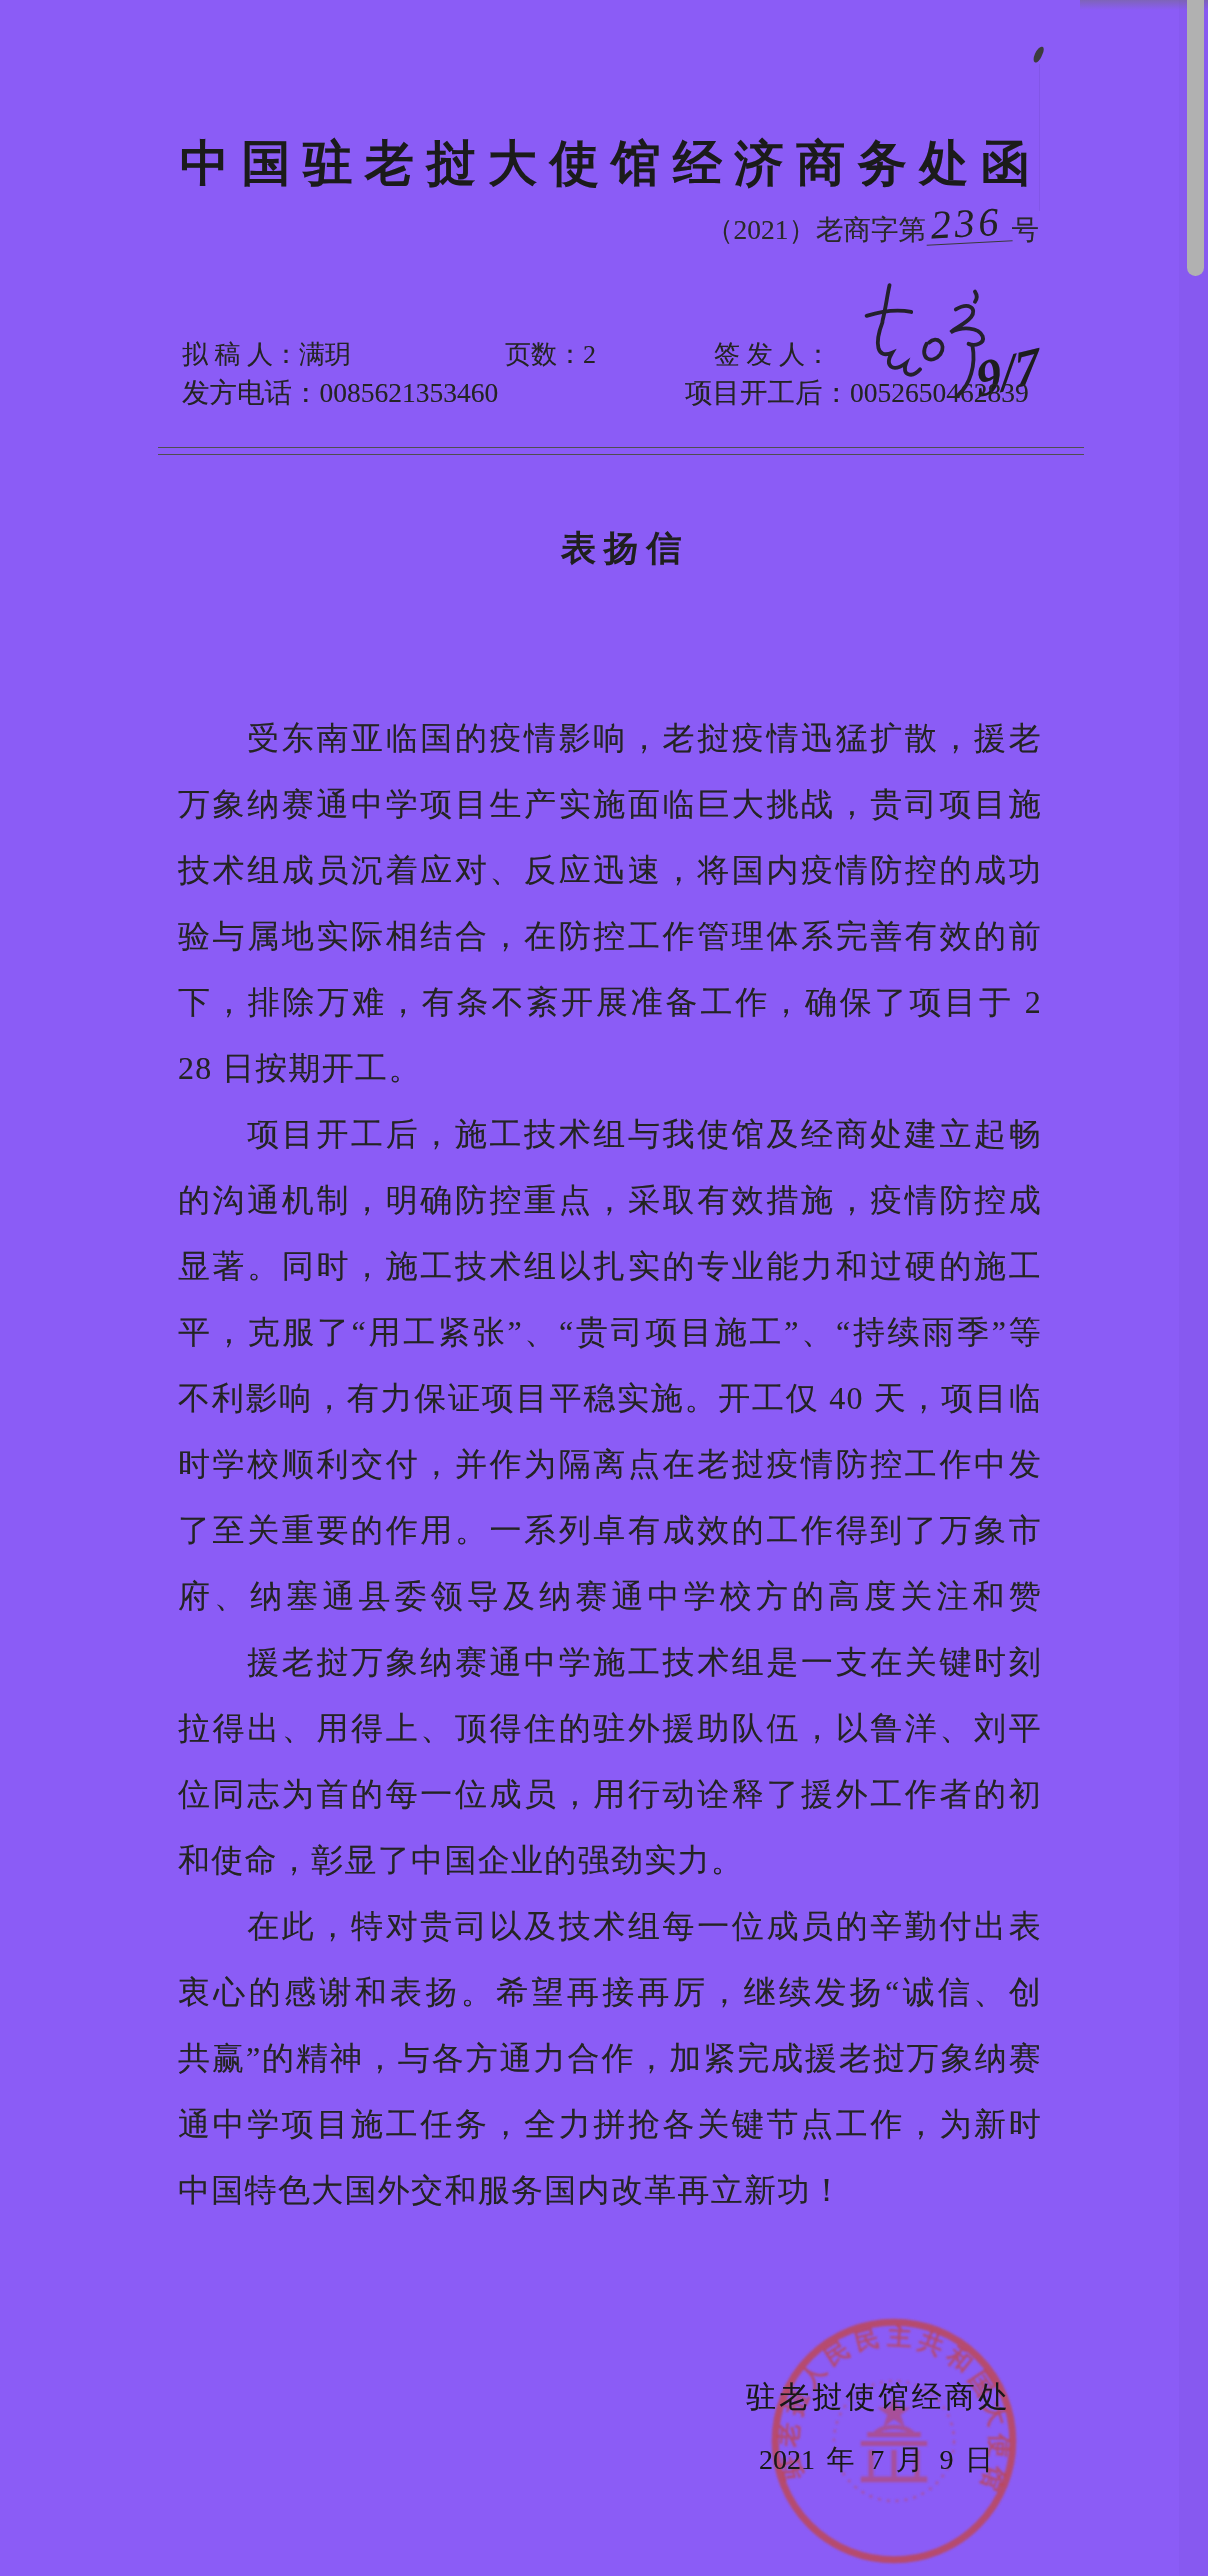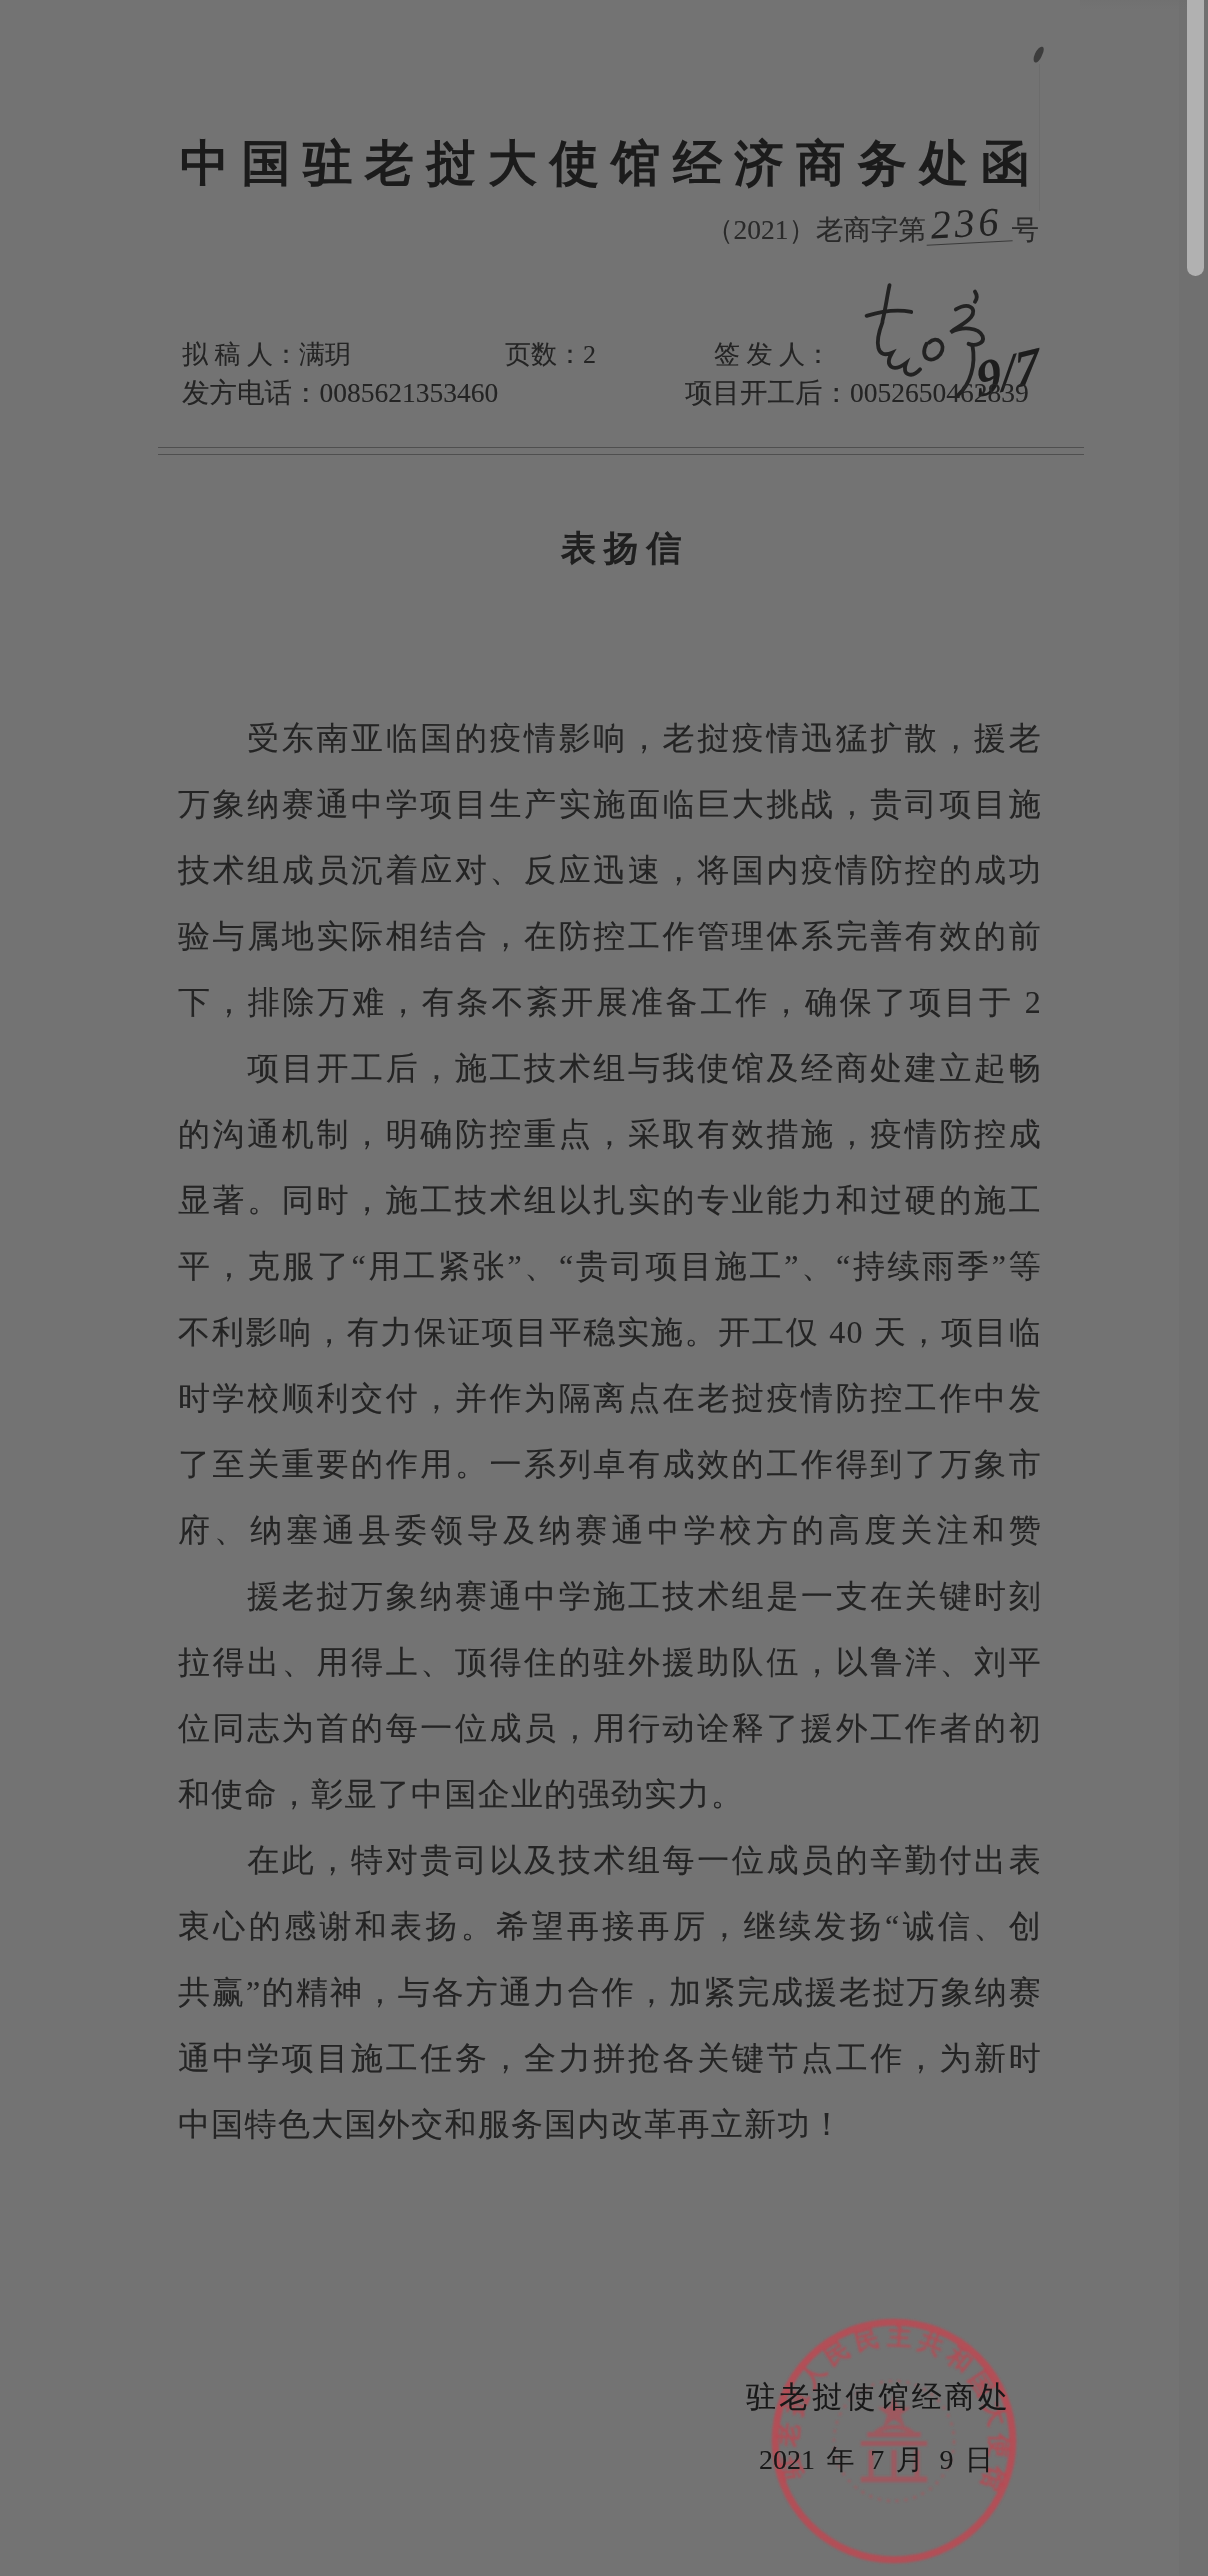--- a/index.html
+++ b/index.html
@@ -1,19 +1,19 @@
 <!DOCTYPE html>
 <html style="font-size:10.2px"><head>
 <meta charset="utf-8">
 <style>
   html,body{margin:0;padding:0;background:#e9e8e6;}
   .page{
     position:relative;
     width:1208px;height:2576px;
-    background:#737373;
+    background:#8b5cf6;
     overflow:hidden;
     font-family:"Liberation Serif", serif;
     color:#242424;
   }
   .abs{position:absolute;}
   .scan-text{text-shadow:0 0 0.6px rgba(50,50,50,.35);}
 
   
   .org-title{
     left:180px;top:132px;width:850px;height:64px;
@@ -155,20 +155,21 @@
 
   <div class="abs header-rule"></div>
 
   <div class="abs letter-title scan-text">表扬信</div>
   <div class="abs letter-body">
       <div class="bline fill">　　受东南亚临国的疫情影响，老挝疫情迅猛扩散，援老挝</div>
       <div class="bline fill">万象纳赛通中学项目生产实施面临巨大挑战，贵司项目施工</div>
       <div class="bline fill">技术组成员沉着应对、反应迅速，将国内疫情防控的成功经</div>
       <div class="bline fill">验与属地实际相结合，在防控工作管理体系完善有效的前提</div>
       <div class="bline fill">下，排除万难，有条不紊开展准备工作，确保了项目于 2 月</div>
+      <div class="bline">28 日按期开工。</div>
       <div class="bline fill">　　项目开工后，施工技术组与我使馆及经商处建立起畅通</div>
       <div class="bline fill">的沟通机制，明确防控重点，采取有效措施，疫情防控成果</div>
       <div class="bline fill">显著。同时，施工技术组以扎实的专业能力和过硬的施工水</div>
       <div class="bline fill">平，克服了“用工紧张”、“贵司项目施工”、“持续雨季”等</div>
       <div class="bline fill">不利影响，有力保证项目平稳实施。开工仅 40 天，项目临</div>
       <div class="bline fill">时学校顺利交付，并作为隔离点在老挝疫情防控工作中发挥</div>
       <div class="bline fill">了至关重要的作用。一系列卓有成效的工作得到了万象市政</div>
       <div class="bline fill">府、纳塞通县委领导及纳赛通中学校方的高度关注和赞扬！</div>
       <div class="bline fill">　　援老挝万象纳赛通中学施工技术组是一支在关键时刻</div>
       <div class="bline fill">拉得出、用得上、顶得住的驻外援助队伍，以鲁洋、刘平两</div>

